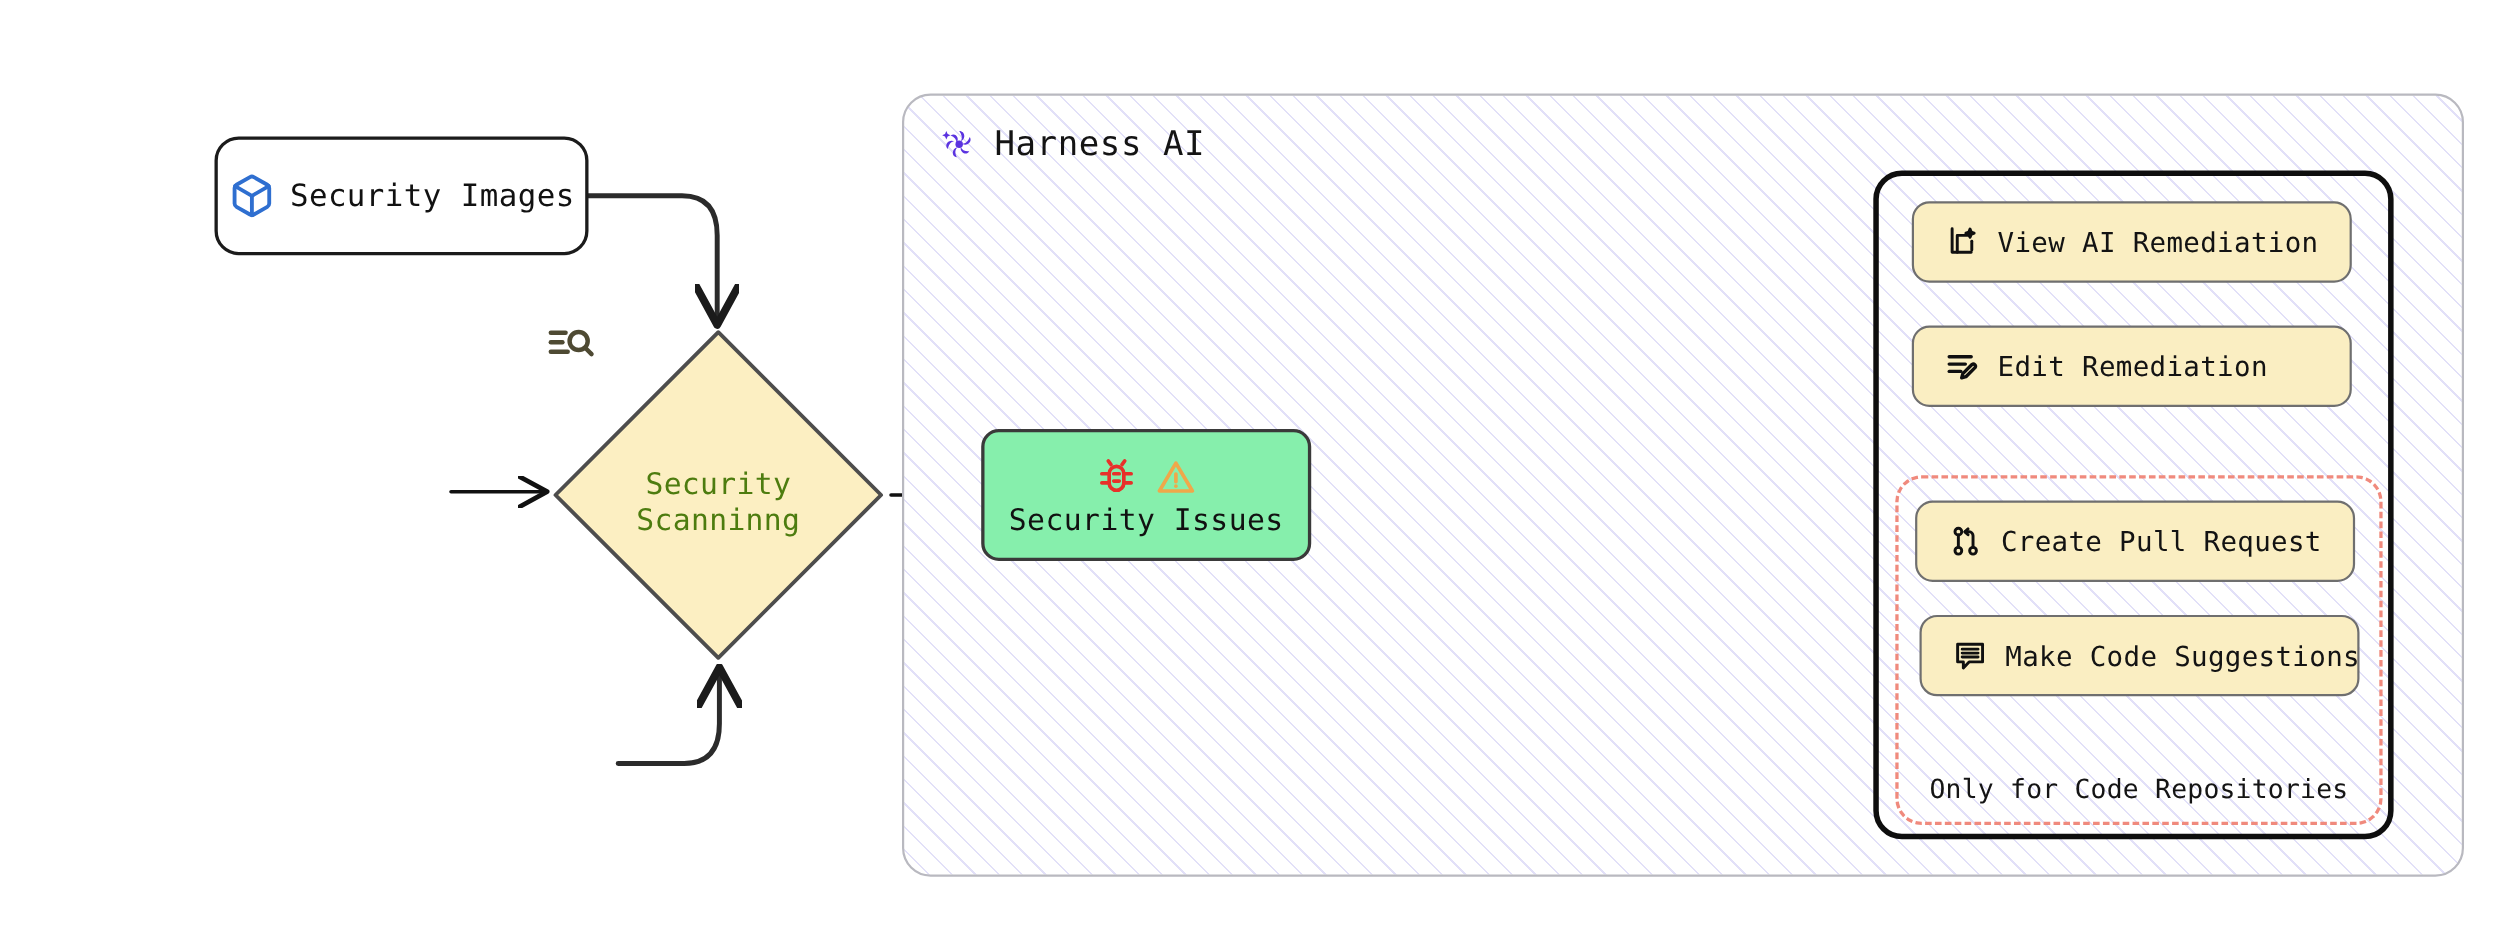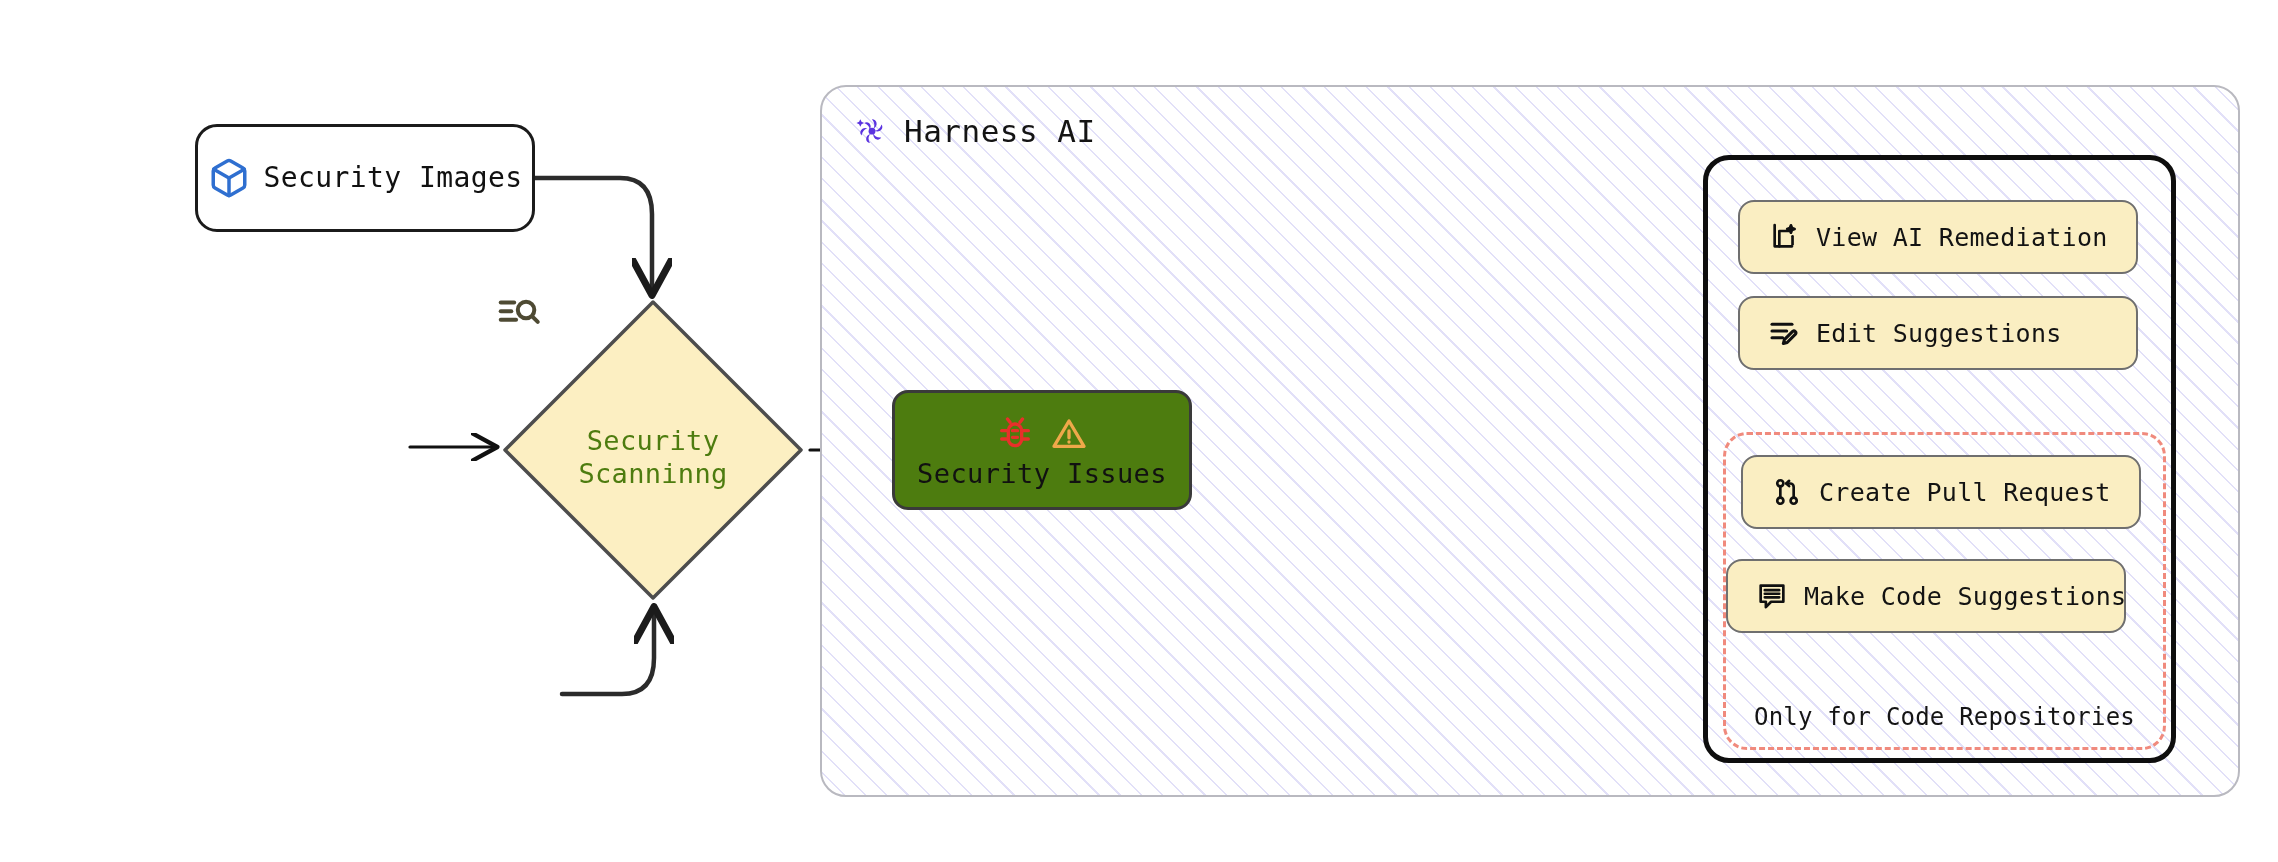--- a/index.html
+++ b/index.html
@@ -57,21 +57,21 @@
   }
   .diamond-content .dtext{
     font-size:27px;line-height:1.22;text-align:center;color:#4d7c0f;
     letter-spacing:.3px;white-space:pre-line;
   }
 
   
   #security-issues{
     left:892px;top:390px;width:300px;height:120px;
     flex-direction:column;gap:4px;
-    background:#4d7c0f;border:3px solid #3a3a3a;border-radius:16px;align-items:center;
+    background:#86efac;border:3px solid #3a3a3a;border-radius:16px;align-items:center;
   }
   #security-issues .icons{display:flex;align-items:center;gap:14px;margin-bottom:2px;}
   #security-issues .label{font-size:27px;}
 
   
   #actions-panel{
     position:absolute;left:1703px;top:155px;width:473px;height:608px;
     box-sizing:border-box;
     border:5px solid #0e0e0e;border-radius:26px;
     background:transparent;
@@ -192,60 +192,60 @@
             <path d="M12 16.7v.1"></path>
         </svg>
       </span>
     </div>
     <span class="label">Security Issues</span>
   </div>
 
 
   <div id="actions-panel">
 
-    <div class="action-btn" style="top:40px;">
+    <div class="action-btn" style="top:23px;">
       <span class="icn">
         <svg width="32" height="32" viewBox="0 0 24 24" fill="none" stroke="#101010" stroke-width="2" stroke-linecap="round" stroke-linejoin="round">
           <path d="M5 3v16h13"></path>
           <path d="M8.5 19V7.5h8"></path>
           <path d="M18.4 11.5v6"></path>
           <path d="M17.2 3.2 18 5.2 20 6 18 6.8 17.2 8.8 16.4 6.8 14.4 6 16.4 5.2z" fill="#101010"></path>
         </svg>
       </span>
       <span>View AI Remediation</span>
     </div>
 
     <div class="action-btn" style="top:136px;">
       <span class="icn">
         <svg width="32" height="32" viewBox="0 0 24 24" fill="none" stroke="#101010" stroke-width="2.3" stroke-linecap="round" stroke-linejoin="round">
           <path d="M3 5.5h15"></path>
             <path d="M3 10.5h11"></path>
             <path d="M3 15.5h8"></path>
           <path d="M20.6 12.9 14.4 19.1l-2.9.8.8-2.9 6.2-6.2a1.5 1.5 0 0 1 2.1 2.1z"></path>
         </svg>
       </span>
-      <span>Edit Suggestions</span>
+      <span>Edit Remediation</span>
     </div>
 
     <div id="dashed-group">
       <div class="action-btn" style="left:15px;top:20px;">
         <span class="icn">
           <svg width="32" height="32" viewBox="0 0 24 24" fill="none" stroke="#101010" stroke-width="2" stroke-linecap="round" stroke-linejoin="round">
             <circle cx="7" cy="5.5" r="2.3"></circle>
             <circle cx="7" cy="18.5" r="2.3"></circle>
             <circle cx="17" cy="18.5" r="2.3"></circle>
             <path d="M7 7.8v8.4"></path>
             <path d="M17 16.2V8.2a2.6 2.6 0 0 0-2.6-2.6h-2.8"></path>
             <path d="M13.6 3.6 11.4 5.6l2.2 2"></path>
           </svg>
         </span>
         <span>Create Pull Request</span>
       </div>
 
-      <div class="action-btn" style="left:0;top:124px;">
+      <div class="action-btn" style="left:19px;top:124px;">
         <span class="icn">
           <svg width="32" height="32" viewBox="0 0 24 24" fill="none" stroke="#101010" stroke-width="2" stroke-linejoin="round">
             <path d="M3.5 4.2h17v12.1h-9.2L7.4 20.4v-4.1H3.5z"></path>
             <path d="M6.6 7.6h10.8M6.6 10.3h10.8M6.6 13h10.8" stroke-linecap="round"></path>
           </svg>
         </span>
         <span>Make Code Suggestions</span>
       </div>
 
       <div id="dashed-caption">Only for Code Repositories</div>

